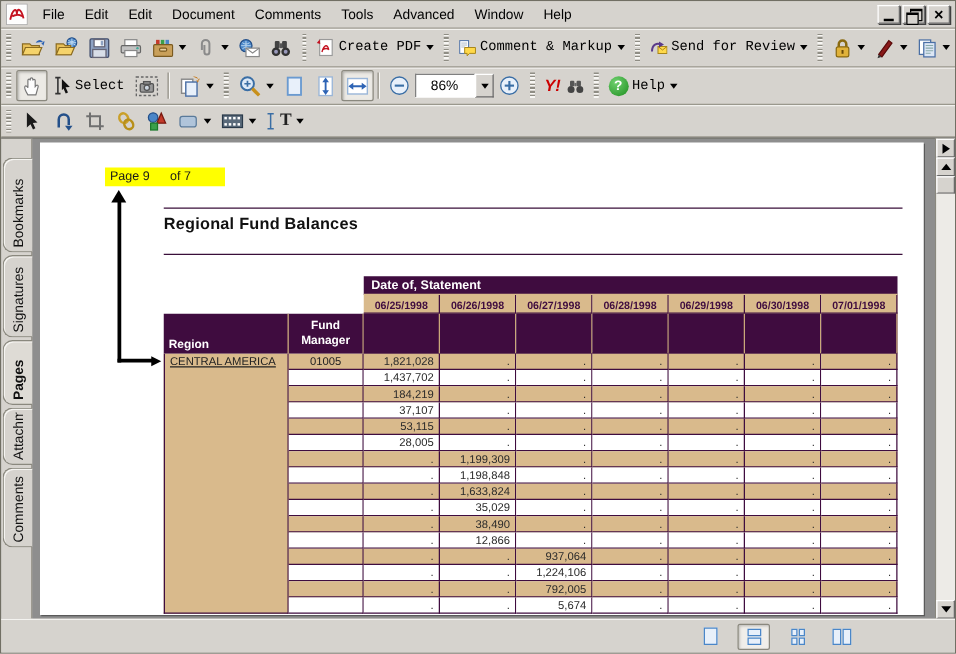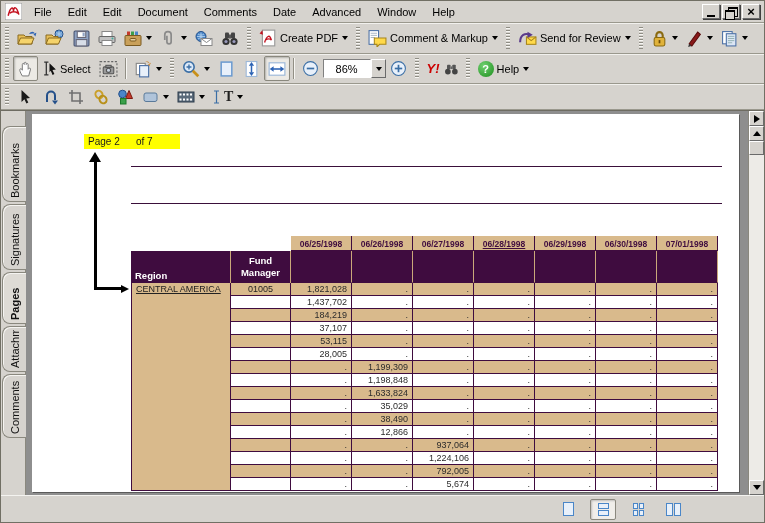--- a/index.html
+++ b/index.html
@@ -24,21 +24,21 @@
   
   .toolbar { display:flex; align-items:center; background:#d6d3ce; border-bottom:1px solid #9a988d; box-shadow:inset 0 1px 0 #f2f1ee; }
   .tb-file { height:31px; }
   .tb-view { height:30px; }
   .tb-edit { height:26px; }
   .grip { width:4px; height:72%; margin:0 4px; background:repeating-linear-gradient(180deg,#8f8d84 0 1px,#f7f6f3 1px 2px,transparent 2px 3px); }
   .sep { width:2px; height:72%; margin:0 3px; border-left:1px solid #928f85; border-right:1px solid #f7f6f3; }
   .tbtn { height:25px; min-width:25px; display:flex; align-items:center; justify-content:center; gap:3px; padding:0 3px; border:1px solid transparent; border-radius:2px; cursor:default; }
   .tb-edit .tbtn { height:22px; }
   .tbtn.pressed { border:1px solid #8a887e; background:#eceae5; box-shadow:inset 1px 1px 2px rgba(0,0,0,.25); }
-  .tbtn .label { font-size:11px; color:#000; white-space:nowrap; }
+  .tbtn .label { font-size:11px; color:#000; white-space:nowrap;font-family:Liberation Mono, monospace; }
   .drop { width:0; height:0; border-left:3px solid transparent; border-right:3px solid transparent; border-top:4px solid #000; margin-left:1px; }
   .zoom-input { width:48px; height:19px; border:1px solid; border-color:#808080 #fff #fff #808080; background:#fff; font-size:11px; text-align:center; font-family:"Liberation Sans",sans-serif; }
   .combo-drop { width:15px; height:19px; background:#d6d3ce; border:1px solid; border-color:#fff #6a6a6a #6a6a6a #fff; display:flex; align-items:center; justify-content:center; }
   .yahoo-text { color:#c00; font-weight:bold; font-style:italic; font-size:13px; }
   .help-q { width:16px; height:16px; border-radius:50%; background:radial-gradient(circle at 35% 30%, #6fd06f, #1e8e1e); color:#fff; font-weight:bold; font-size:11px; display:flex; align-items:center; justify-content:center; }
   .help-q::before { content:"?"; }
   .tletter::before { content:"T"; font-family:"Liberation Serif", serif; font-weight:bold; font-size:14px; color:#222; }
 
   
   .docarea { flex:1; display:flex; min-height:0; position:relative; background:#8e8e8e; border-top:1px solid #6e6c62; }
@@ -129,21 +129,21 @@
         <rect x="0" y="0" width="16" height="16" fill="#fff" stroke="#999"></rect>
         <rect x="1.5" y="1.5" width="13" height="13" fill="#fdfdfd"></rect>
         <path d="M3 12 C5 3 8 3 8 8 C8 3 11 3 13 11 M4.5 9.5 C7 8 10 8 12 9.5" stroke="#c41220" stroke-width="1.4" fill="none"></path>
       </svg>
     <div class="menus" id="menus">
         <span class="menu-item">File</span>
         <span class="menu-item">Edit</span>
         <span class="menu-item">Edit</span>
         <span class="menu-item">Document</span>
         <span class="menu-item">Comments</span>
-        <span class="menu-item">Date</span>
+        <span class="menu-item">Tools</span>
         <span class="menu-item">Advanced</span>
         <span class="menu-item">Window</span>
         <span class="menu-item">Help</span>
       </div>
     <div class="win-controls">
       <div class="win-btn glyph-min"></div>
       <div class="win-btn glyph-restore"></div>
       <div class="win-btn glyph-close"></div>
     </div>
   </div>
@@ -448,37 +448,39 @@
           <span style="height: 38px;">Attachments</span>
         </div>
         <div class="tab" style="height: 64px;">
           <span style="height: 56px;">Comments</span>
         </div>
       </div>
 
     <div class="canvas">
       <div class="page">
         <div class="page-indicator">
-          <span class="pi-left">Page 2</span>
+          <span class="pi-left">Page 9</span>
           <span class="pi-right">of 7</span>
         </div>
         <div class="arrow-head-up"></div>
         <div class="arrow-v"></div>
         <div class="arrow-h"></div>
         <div class="arrow-head-right"></div>
 
         <div class="doc-rule rule-top"></div>
+        <div class="doc-title">Regional Fund Balances</div>
         <div class="doc-rule rule-bottom"></div>
 
         <div class="fund-table" id="fund-table">
             <div class="cell blank" style="grid-area: 1 / 1 / 3 / 3;"></div>
+            <div class="cell group-hdr" style="grid-area: 1 / 3 / auto / 10;">Date of, Statement</div>
             <div class="cell date-hdr" style="grid-area: 2 / 3;">06/25/1998</div>
             <div class="cell date-hdr" style="grid-area: 2 / 4;">06/26/1998</div>
             <div class="cell date-hdr" style="grid-area: 2 / 5;">06/27/1998</div>
-            <div class="cell date-hdr" style="grid-area: 2 / 6; text-decoration: underline;">06/28/1998</div>
+            <div class="cell date-hdr" style="grid-area: 2 / 6;">06/28/1998</div>
             <div class="cell date-hdr" style="grid-area: 2 / 7;">06/29/1998</div>
             <div class="cell date-hdr" style="grid-area: 2 / 8;">06/30/1998</div>
             <div class="cell date-hdr" style="grid-area: 2 / 9;">07/01/1998</div>
             <div class="cell fm-hdr" style="grid-area: 3 / 2;">
               <div>Fund</div>
               <div>Manager</div>
             </div>
             <div class="cell region-hdr" style="grid-area: 3 / 1;">Region</div>
             <div class="cell hdr-cell" style="grid-area: 3 / 3;"></div>
             <div class="cell hdr-cell" style="grid-area: 3 / 4;"></div>

